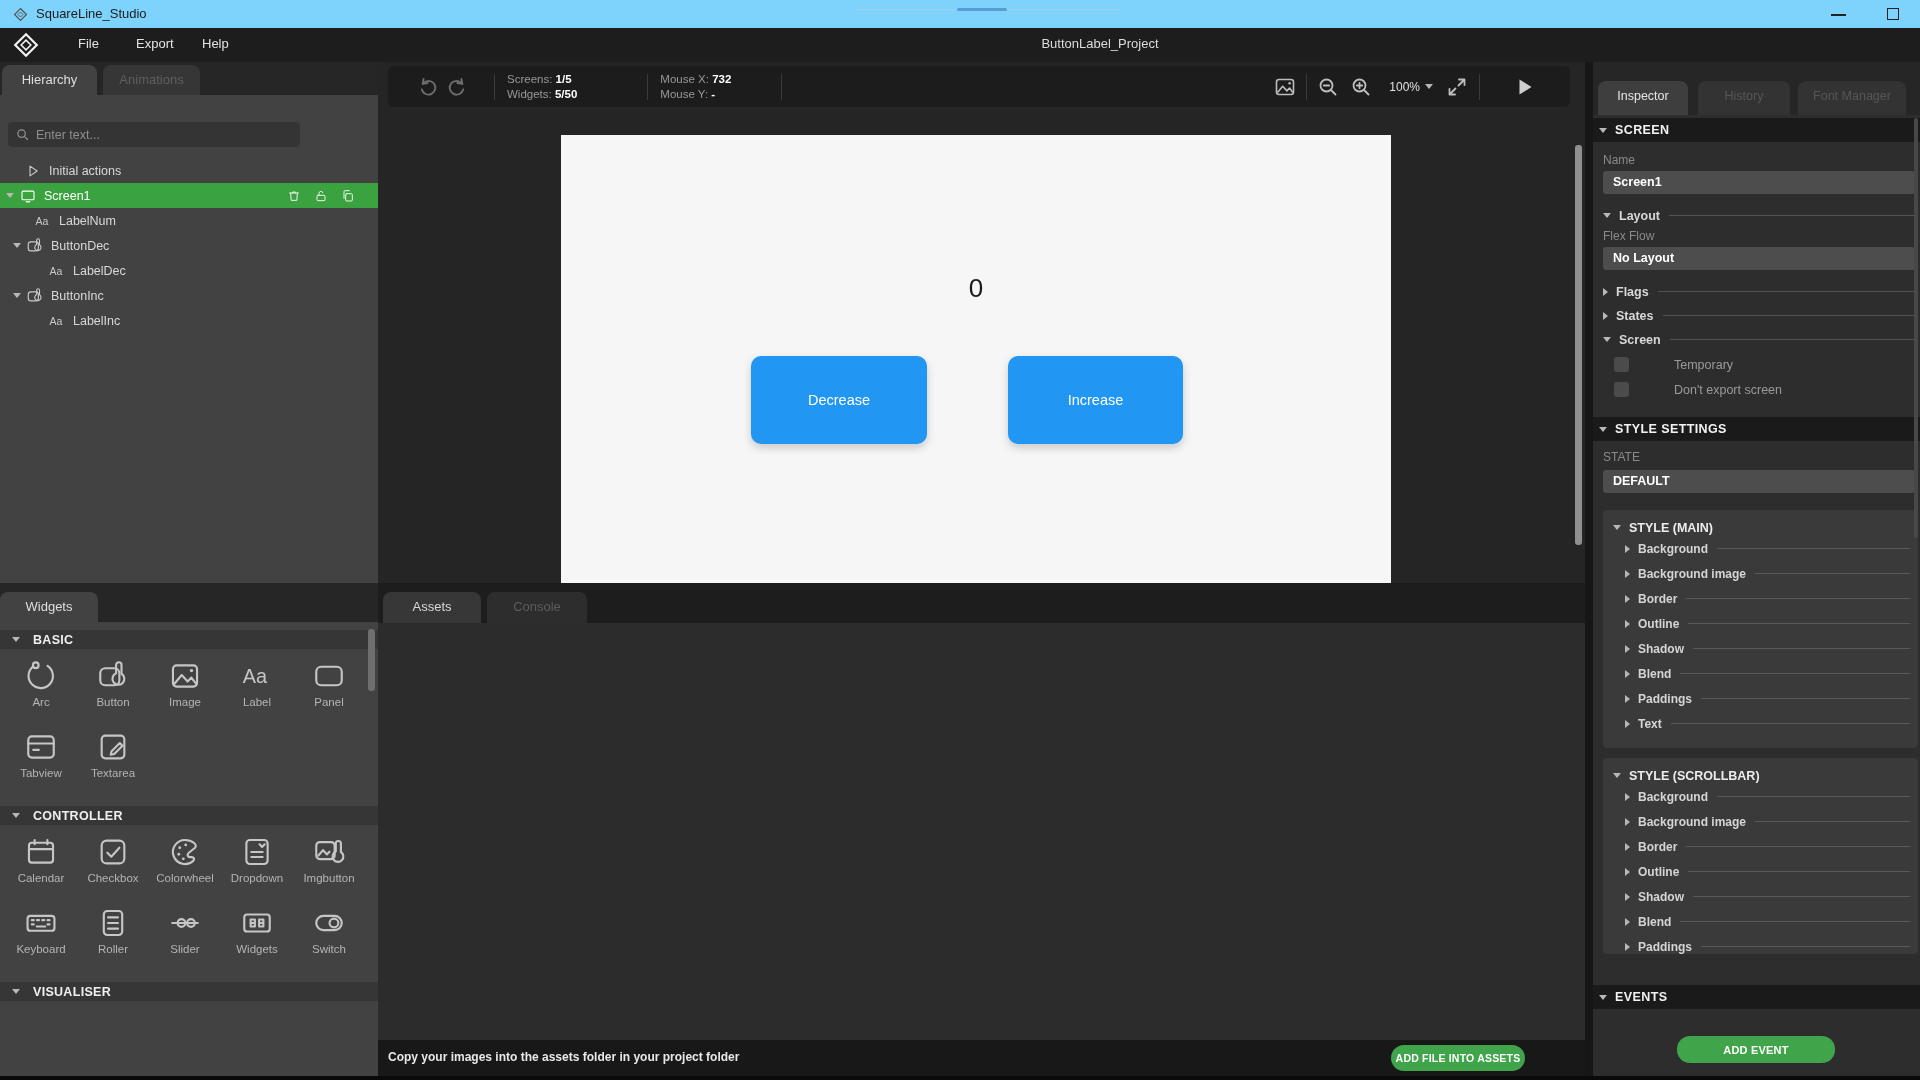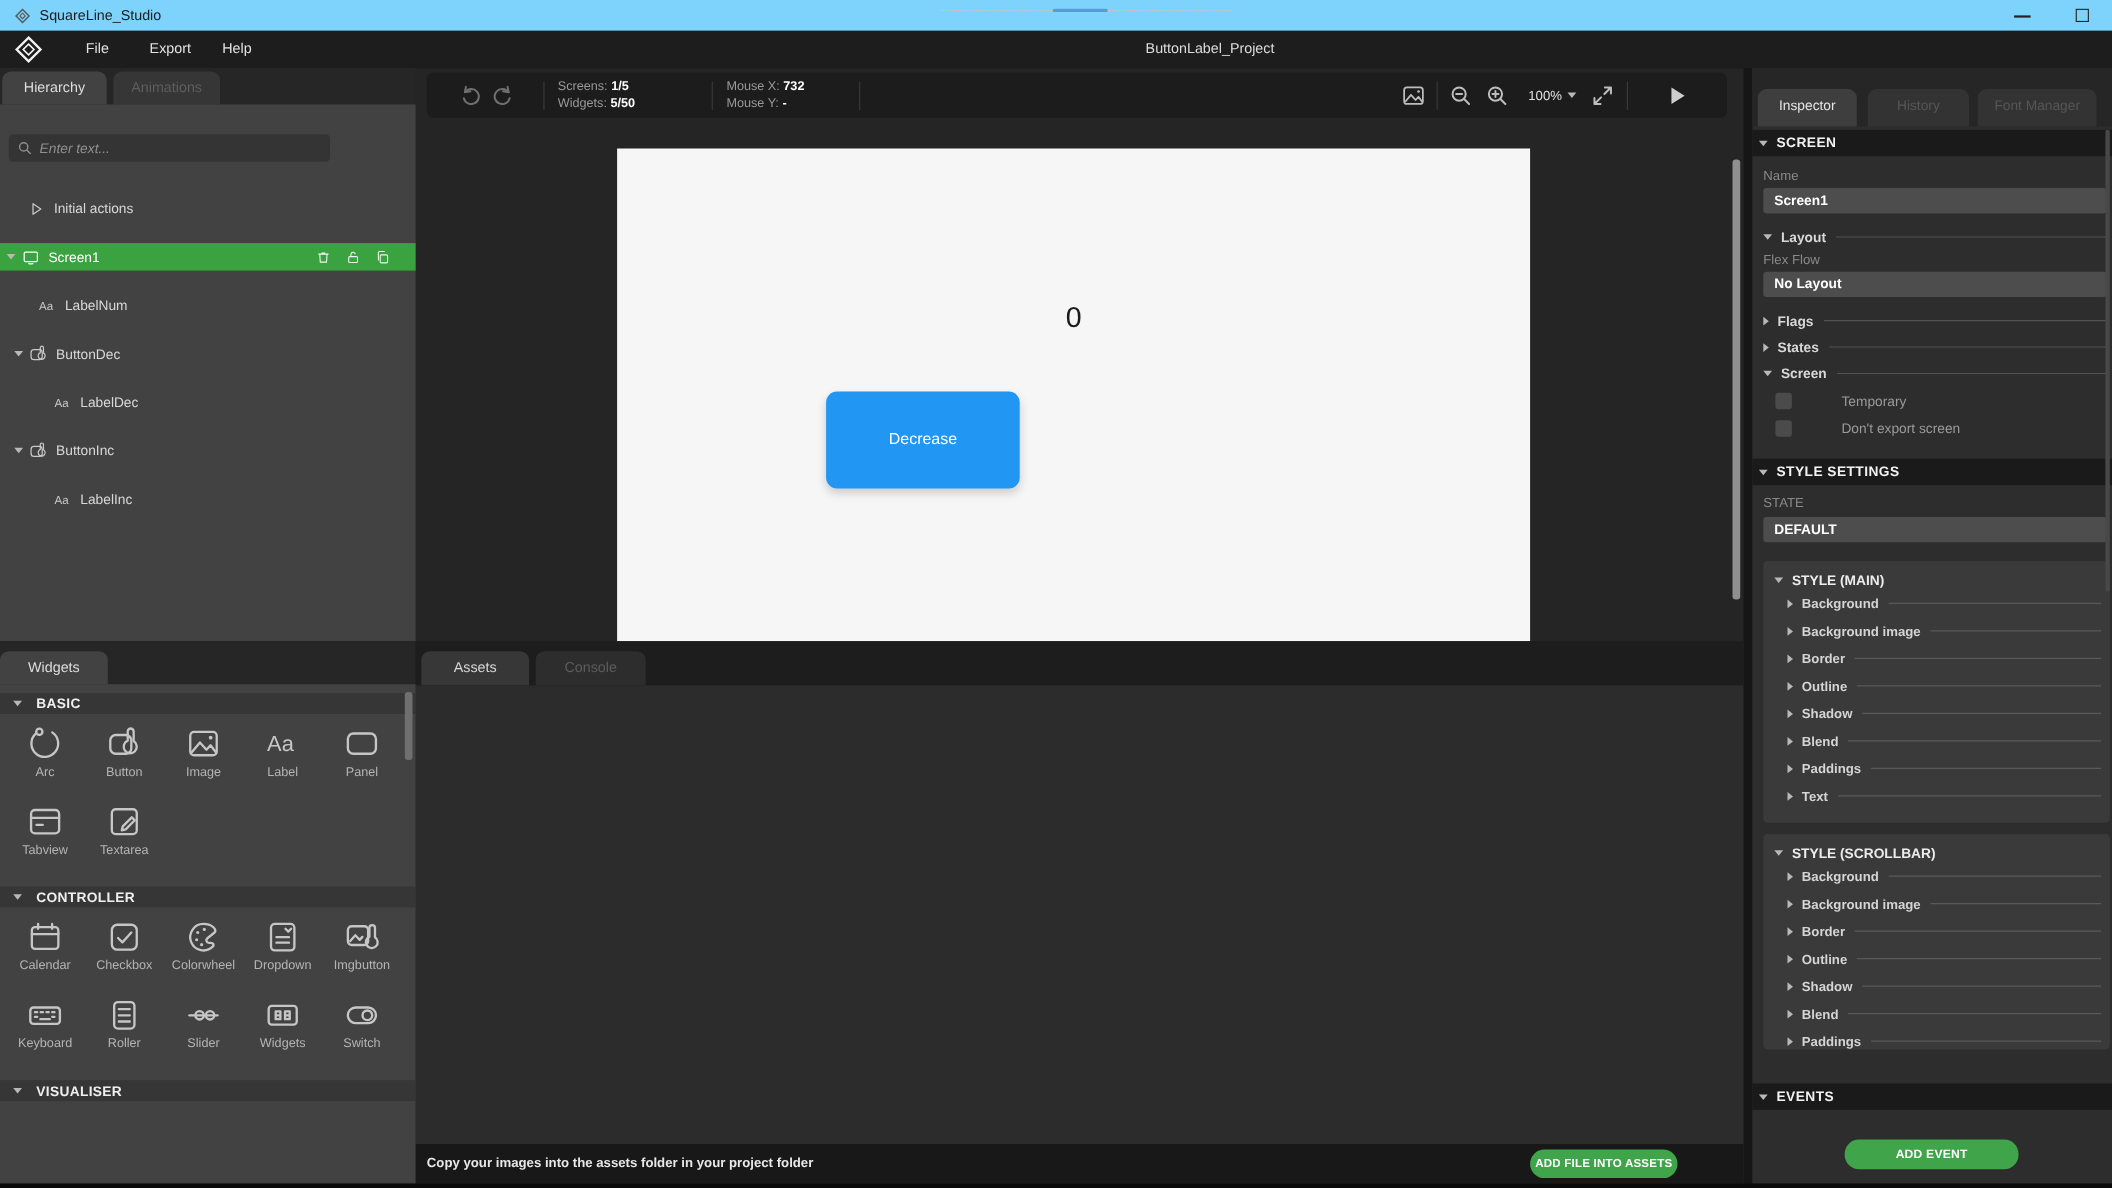--- a/index.html
+++ b/index.html
@@ -32,25 +32,25 @@
   #hier { left:0; top:62px; width:378px; height:521px; background:#2a2a2a; }
   .tabstrip { position:absolute; left:0; top:0; width:100%; height:33px; background:#262626; }
   .tab { position:absolute; bottom:0; height:30px; border-radius:8px 8px 0 0; text-align:center;
          font-size:13px; line-height:30px; cursor:default; }
   .tab.active { background:#424242; color:#dedede; }
   .tab.dim { background:#363636; color:#5e5e5e; }
   #hier-body { left:0; top:33px; width:378px; height:488px; background:#424242; }
   #search { left:8px; top:27px; width:292px; height:25px; background:#343434; border-radius:4px; }
   #search .icon { position:absolute; left:7px; top:5px; width:15px; height:15px; }
   #search input { position:absolute; left:28px; top:0; width:255px; height:25px; background:transparent;
-                  border:none; outline:none; font-style:italic; font-size:12.5px; color:#cfcfcf;
+                  border:none; outline:none; font-size:12.5px; color:#cfcfcf;
                   font-family:"Liberation Sans","DejaVu Sans",sans-serif; }
   #search input::placeholder { color:#8f8f8f; }
   #tree { left:0; top:63px; width:378px; }
-  .trow { position:relative; height:25px; display:flex; align-items:center; font-size:12.5px; color:#d8d8d8;margin-top:19px; }
+  .trow { position:relative; height:25px; display:flex; align-items:center; font-size:12.5px; color:#d8d8d8; }
   .trow.sel { background:#3aa23e; color:#ffffff; }
   .caret-d { width:0; height:0; border-left:4.5px solid transparent; border-right:4.5px solid transparent;
              border-top:5.5px solid #b8b8b8; display:inline-block; }
   .caret-r { width:0; height:0; border-top:4.5px solid transparent; border-bottom:4.5px solid transparent;
              border-left:5.5px solid #b8b8b8; display:inline-block; }
   .trow .exp { margin-right:5px; }
   .trow .icon { width:18px; height:18px; margin-right:7px; flex:none; }
   .trow .acts { position:absolute; right:22px; display:flex; gap:11px; }
   .trow .acts .icon { width:16px; height:16px; margin:0; }
 
@@ -512,20 +512,21 @@
     <span class="tb-icon icon" style="margin-left:32px; margin-right:34px">
       <svg viewBox="0 0 24 24">
           <path d="M7.5 4.5 19.5 12 7.5 19.5z" fill="#cfcfcf"></path>
         </svg>
     </span>
   </div>
 
   <div class="abs" id="screen">
     <div class="abs" id="counter">0</div>
     <button class="lv-btn" id="btn-dec">Decrease</button>
+    <button class="lv-btn" id="btn-inc">Increase</button>
   </div>
   <div class="abs" id="canvas-scroll"></div>
 </div>
 
 <div class="abs" id="assets">
   <div class="tabstrip dots">
     <div class="tab active" style="left:5px;width:98px"><span>Assets</span></div>
     <div class="tab dim" style="left:109px;width:100px"><span>Console</span></div>
   </div>
   <div class="abs" id="assets-foot">

